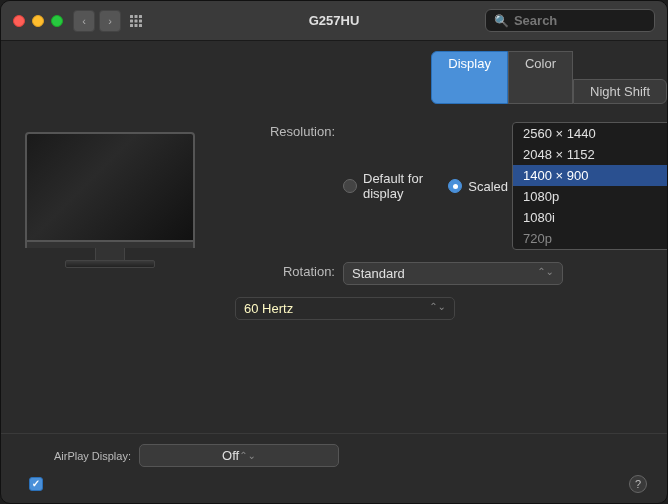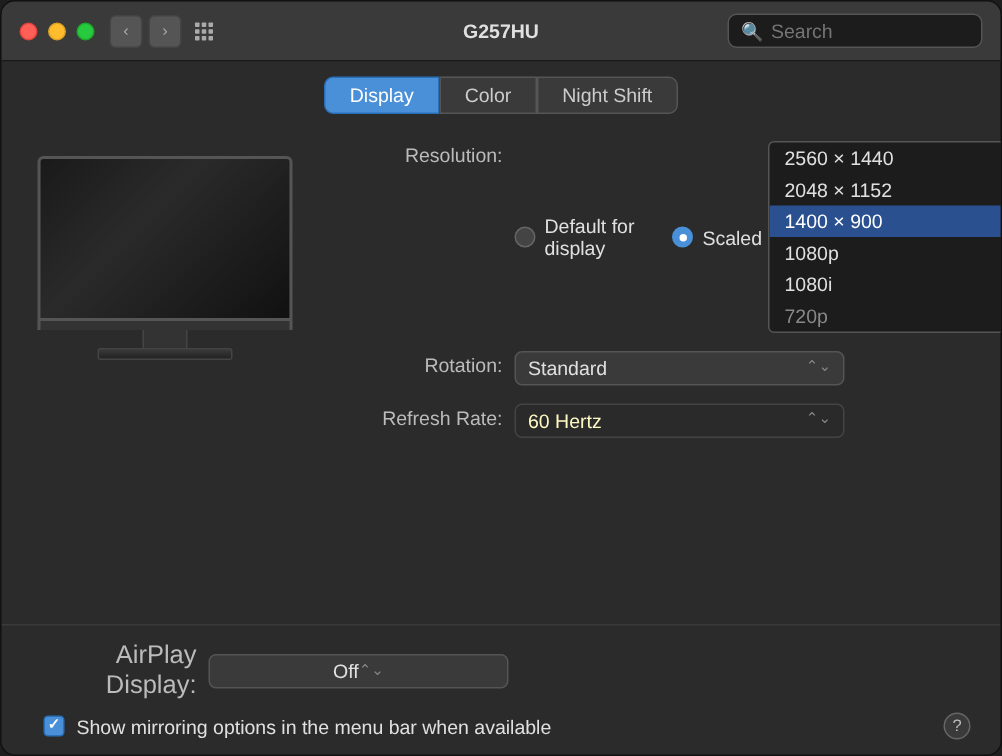--- a/index.html
+++ b/index.html
@@ -105,46 +105,47 @@
       gap: 5px;
     }
 
     .search-box input {
       background: transparent;
       border: none;
       outline: none;
       color: #737373;
       font-size: 13px;
       width: 100%;
+      font-weight: bold;
     }
 
     .search-icon-char {
       color: #888;
       font-size: 12px;
     }
 
     
     .tabs-bar {
       display: flex;
-      justify-content: center;
+      justify-content: flex-end;
       padding: 10px 0 8px 0;
       gap: 0;
       flex-shrink: 0;
     }
 
     .tab {
       padding: 4px 16px;
       font-size: 13px;
       color: #ccc;
       border: 1px solid #555;
       cursor: pointer;
       background: #3a3a3a;
     }
     .tab:first-child { border-radius: 6px 0 0 6px; }
-    .tab:last-child  { border-radius: 0 6px 6px 0; }
+    .tab:last-child  { border-radius: 0 6px 6px 0; margin-top: 28px; }
     .tab.active {
       background: #4a90d9;
       color: #fff;
       border-color: #2a70b9;
     }
 
     
     .content {
       flex: 1;
       display: flex;
@@ -334,21 +335,21 @@
     .airplay-row {
       display: flex;
       align-items: center;
       gap: 8px;
     }
 
     .airplay-label {
       width: 110px;
       text-align: right;
       color: #bbb;
-      font-size: 17px;
+      font-size: 11px;
       flex-shrink: 0;
     }
 
     .airplay-dropdown {
       background: #3a3a3a;
       border: 1px solid #555;
       border-radius: 5px;
       padding: 3px 8px;
       display: flex;
       align-items: center;
@@ -491,21 +492,20 @@
           <div class="field-label">Rotation:</div>
           <div class="field-content">
             <div class="dropdown">
               <span class="dropdown-text">Standard</span>
               <span class="chevron">⌃⌄</span>
             </div>
           </div>
         </div>
 
         <div class="field-row">
-          <div class="field-label">Refresh Rate:</div>
           <div class="field-content">
             <div class="dropdown dropdown-disabled">
               <span class="dropdown-text">60 Hertz</span>
               <span class="chevron">⌃⌄</span>
             </div>
           </div>
         </div>
 
       </div>
     </div>
@@ -516,18 +516,17 @@
       <div class="airplay-label">AirPlay Display:</div>
       <div class="airplay-dropdown">
         <span class="dropdown-text">Off</span>
         <span class="chevron">⌃⌄</span>
       </div>
     </div>
     <div class="mirroring-row">
       <div class="checkbox">
         <span class="checkbox-check">✓</span>
       </div>
-      <span class="mirroring-text">Show mirroring options in the menu bar when available</span>
       <div class="help-btn">?</div>
     </div>
   </div>
 
 </div>
 
 </body></html>

